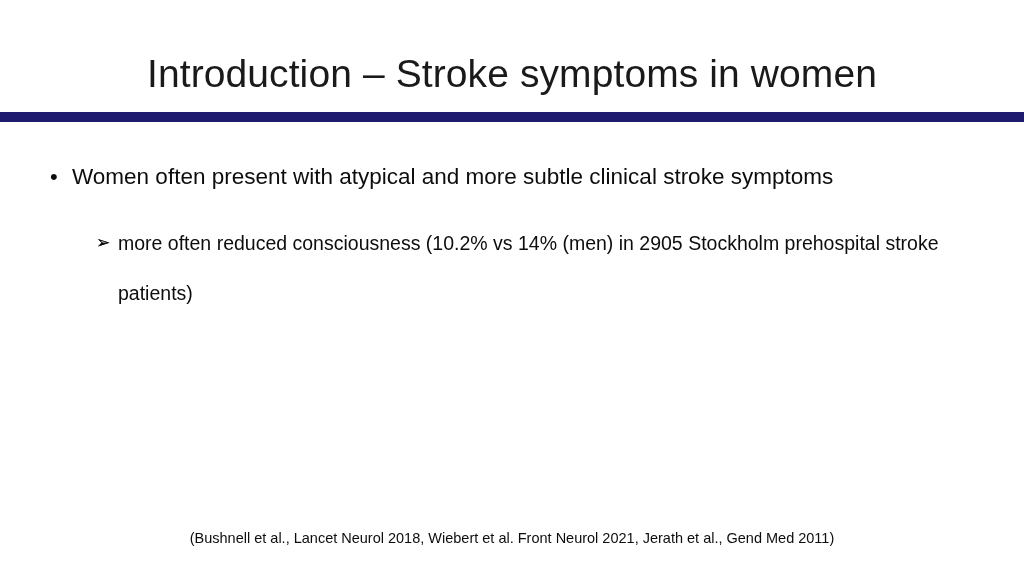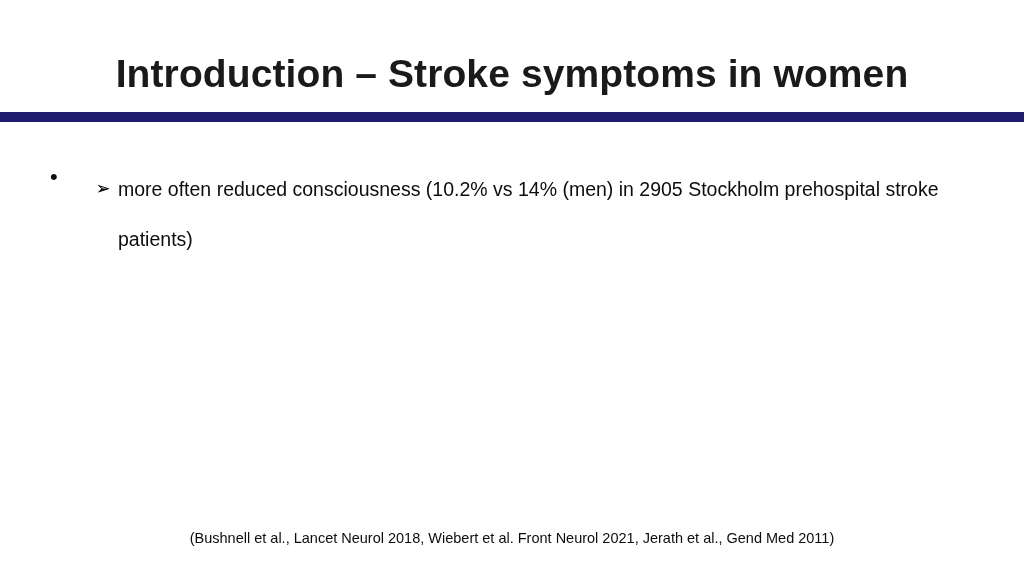--- a/index.html
+++ b/index.html
@@ -19,21 +19,21 @@
     height: 576px;
     background: #ffffff;
   }
   .title {
     position: absolute;
     left: 0;
     top: 52px;
     width: 1024px;
     text-align: center;
     font-size: 39px;
-    font-weight: 700;
+    font-weight: 400;
     color: #1a1a1a;
     letter-spacing: 0.1px;
     white-space: nowrap;
   }
   .title-rule {
     position: absolute;
     left: 0;
     top: 112px;
     width: 1024px;
     height: 10px;
@@ -98,20 +98,21 @@
 
 <div class="slide">
 
   <div class="title">Introduction – Stroke symptoms in women</div>
   <div class="title-rule"></div>
 
   <div class="body-area">
 
     <div class="bullet-l1">
       <span class="dot">•</span>
+      <span>Women often present with atypical and more subtle clinical stroke symptoms</span>
     </div>
 
     <div class="l2-spacer"></div>
 
     <div class="bullet-l2">
       <span class="arrow">➢</span>
     </div>
 
     <div class="bullet-l2">
       <span class="arrow">➢</span>

